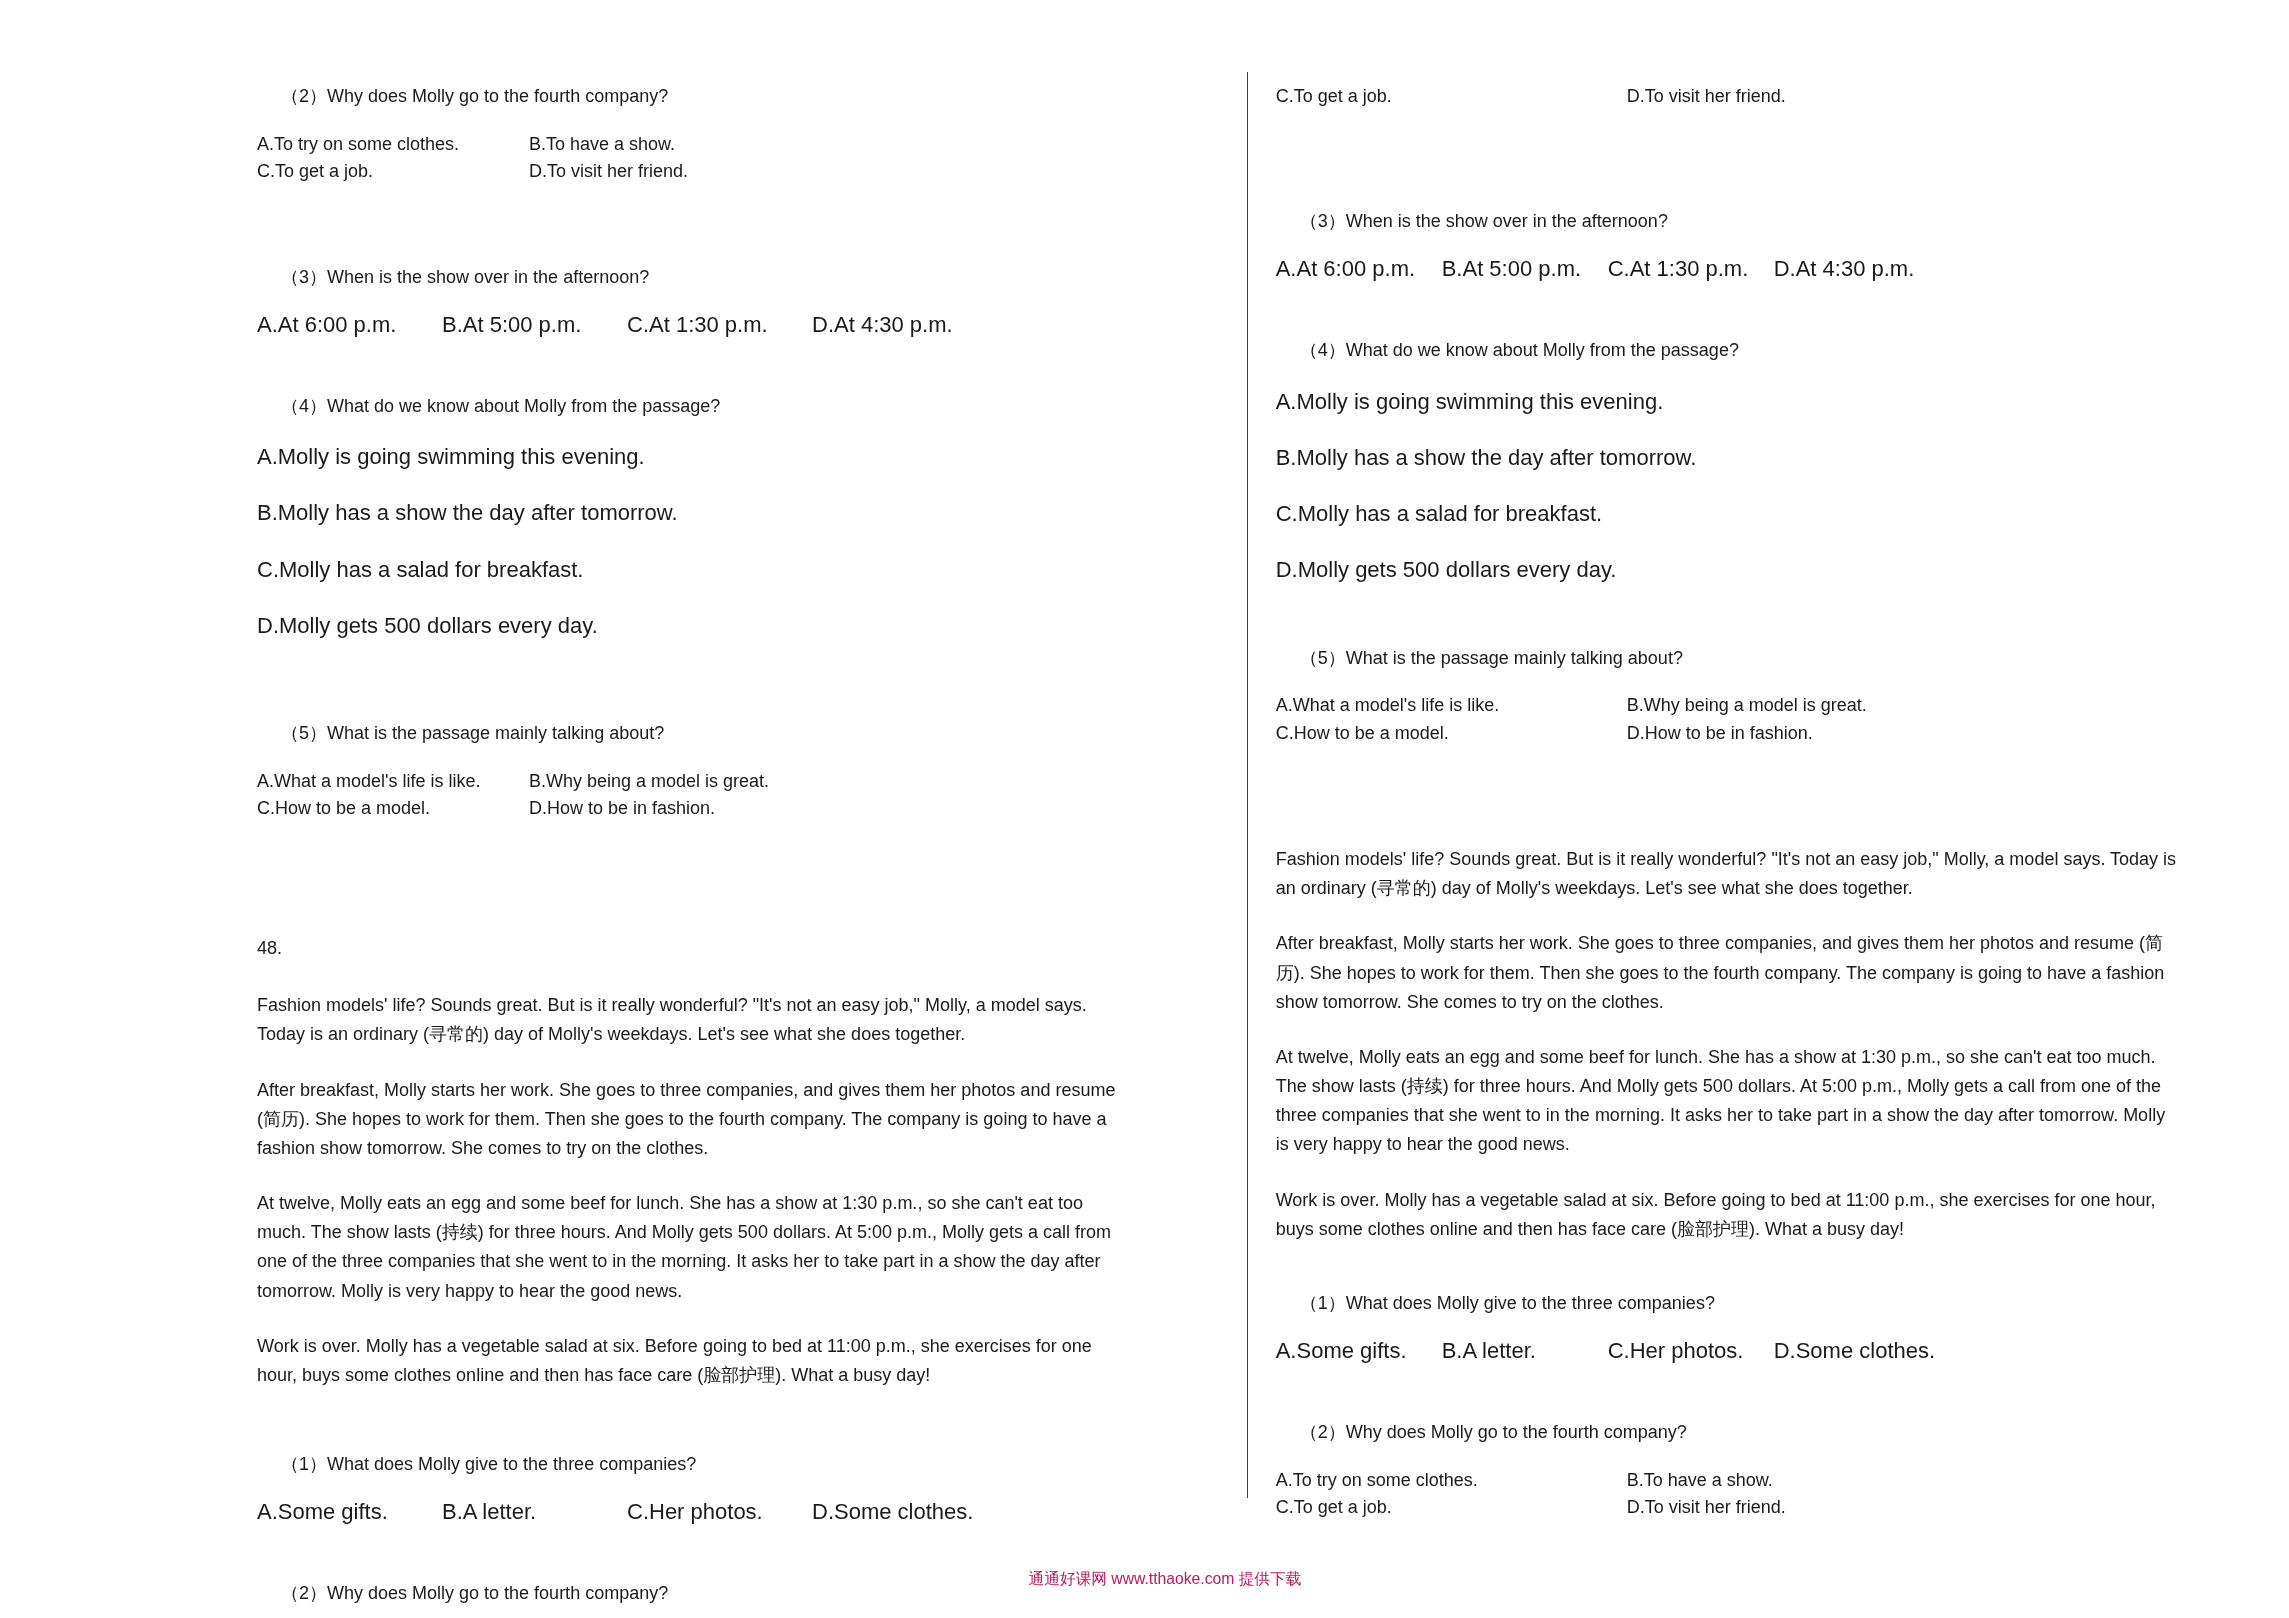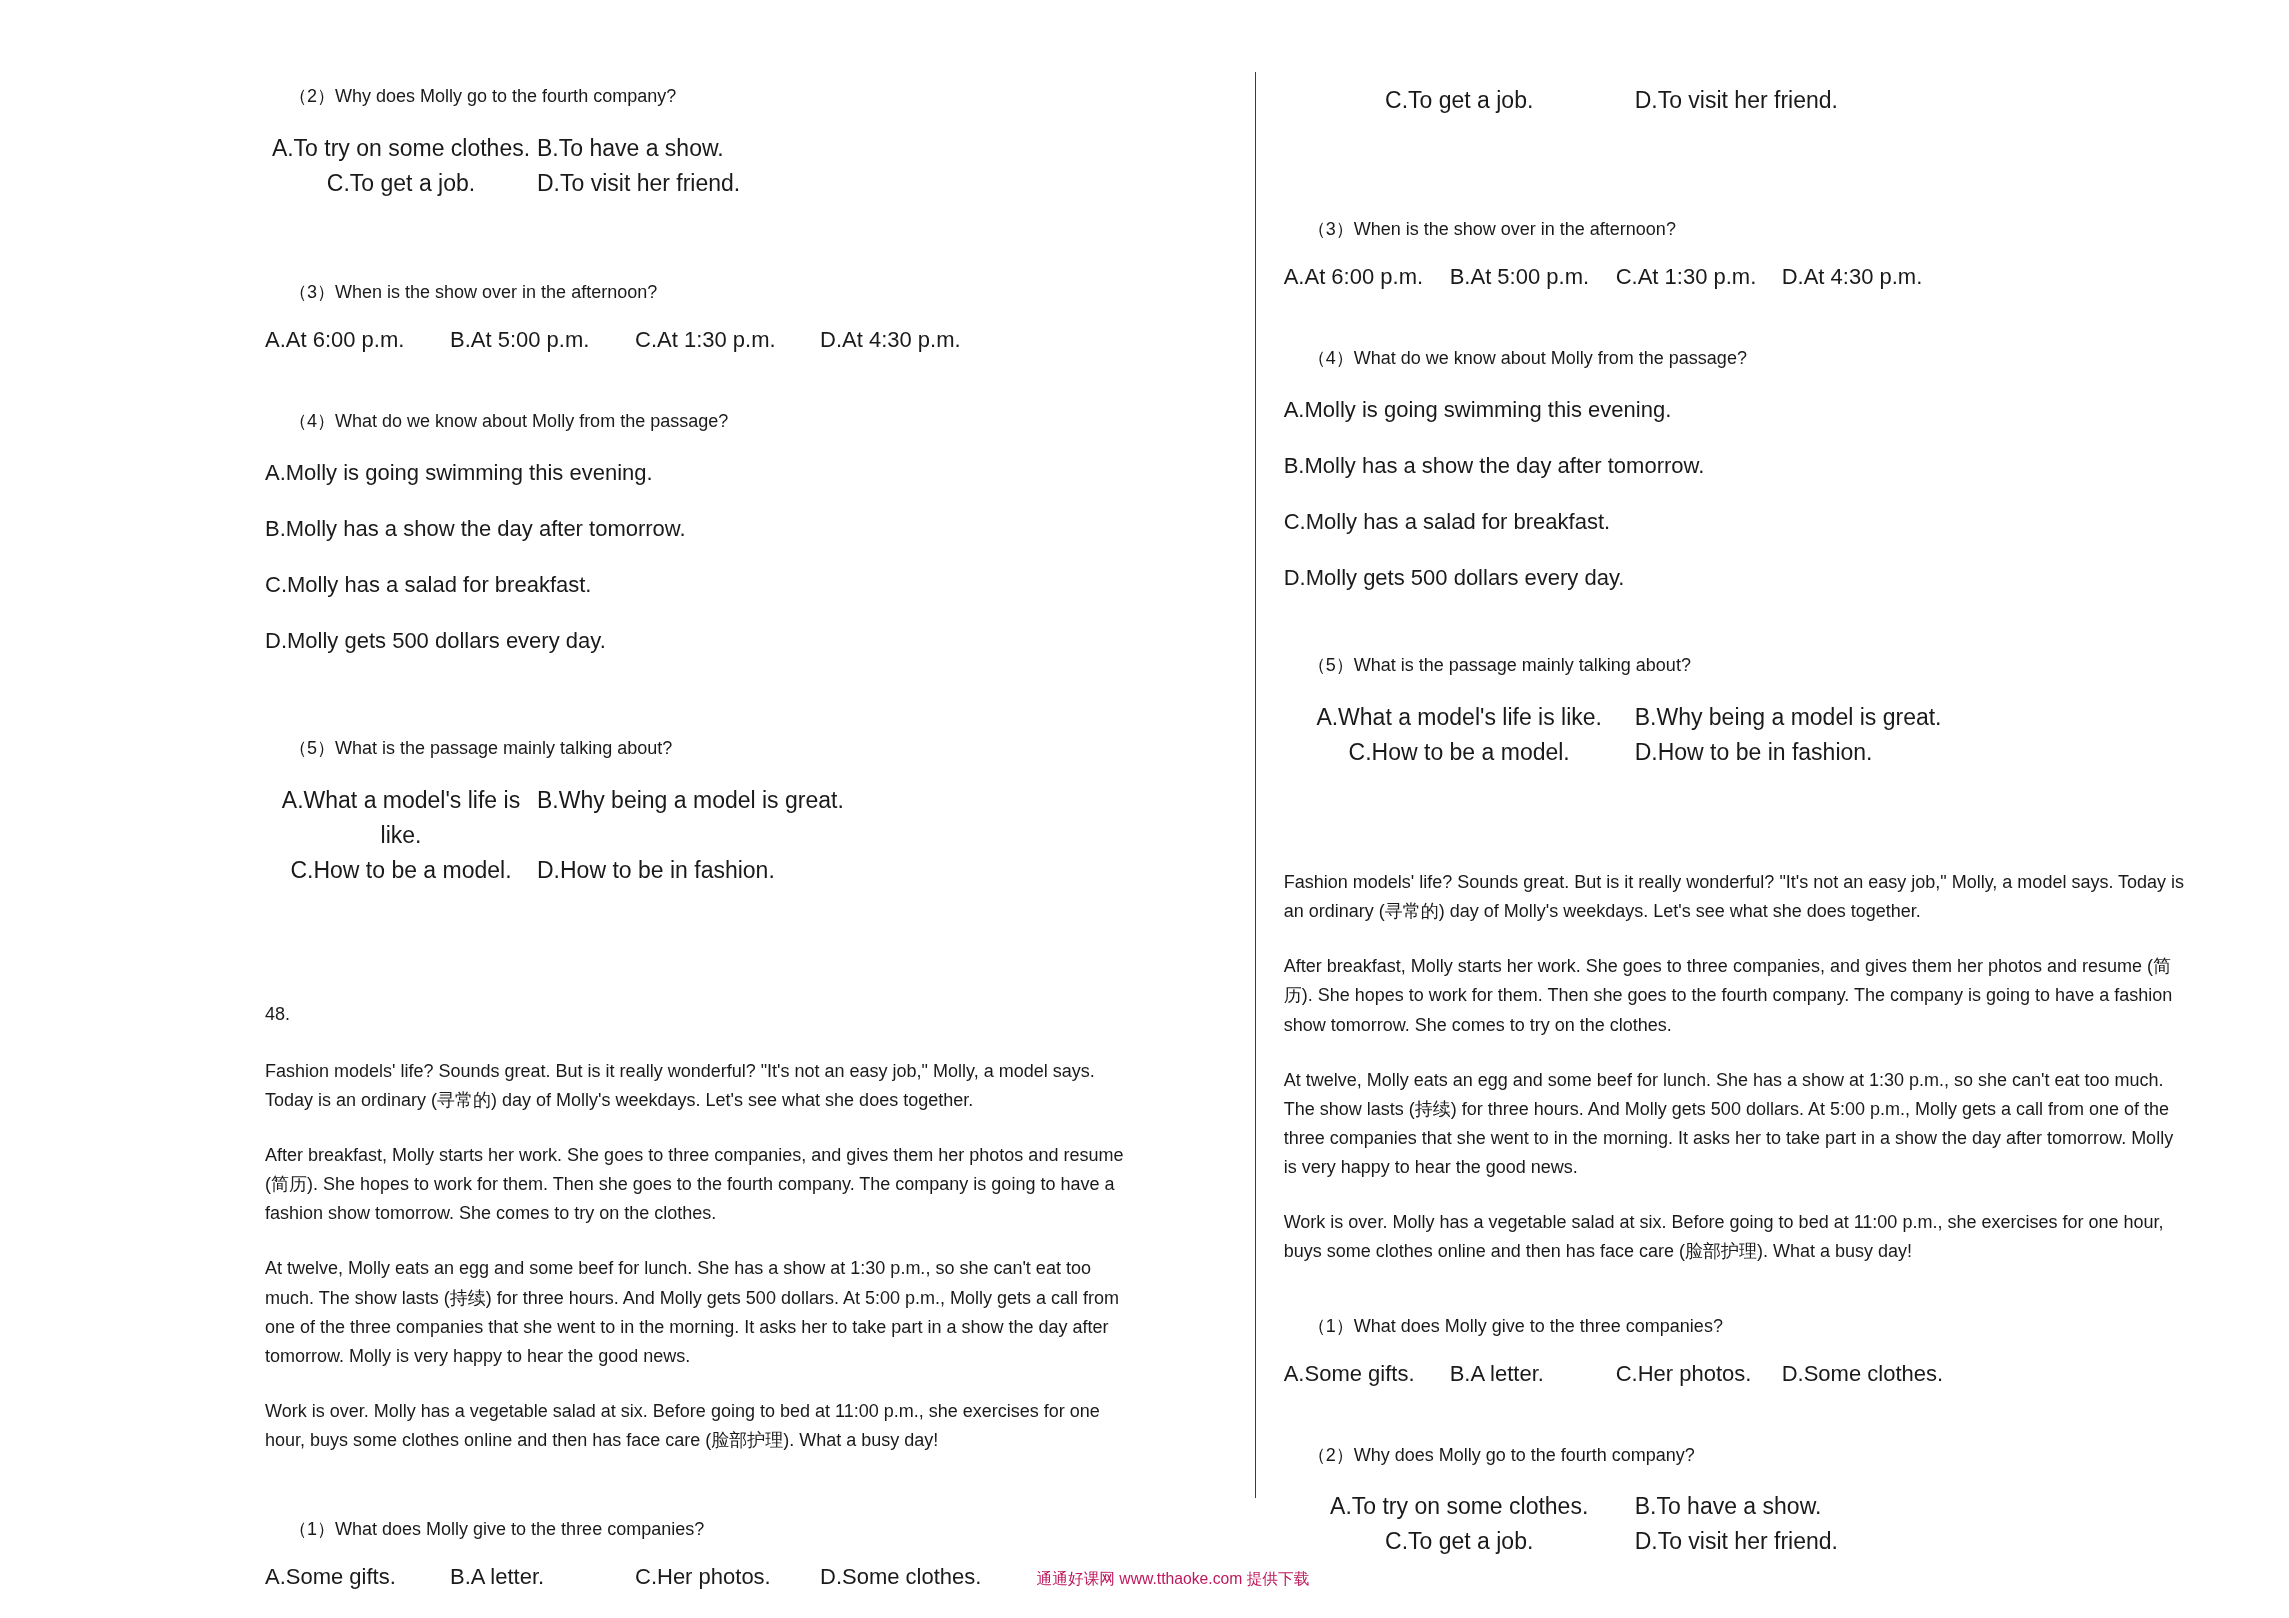--- a/index.html
+++ b/index.html
@@ -10,21 +10,21 @@
   body {
     width: 2290px;
     height: 1619px;
     font-family: "Liberation Sans", sans-serif;
     color: #1a1a1a;
     position: relative;
     overflow: hidden;
   }
   .page {
     position: absolute;
-    left: 8px; top: 0;
+    left: 0; top: 0;
     width: 1925px;
     height: 1619px;
   }
   .columns {
     position: absolute;
     left: 0;
     top: 0;
     width: 2290px;
     height: 1514px;
     display: flex;
@@ -69,23 +69,22 @@
     line-height: 1.62;
   }
   .spacer-sm { height: 20px; }
   .spacer-md { height: 35px; }
   .spacer-lg { height: 55px; }
   .spacer-xl { height: 78px; }
 
   
   .opts-2col {
     display: block;
-    font-size: 23px;
+    font-size: 18px;
     line-height: 1.52;
-    text-align: center;
   }
   .opt-line {
     display: flex;
   }
   .opt-line .o {
     display: block;
   }
   .opt-a { width: 272px; }
   .opt-c { width: 272px; }
 

